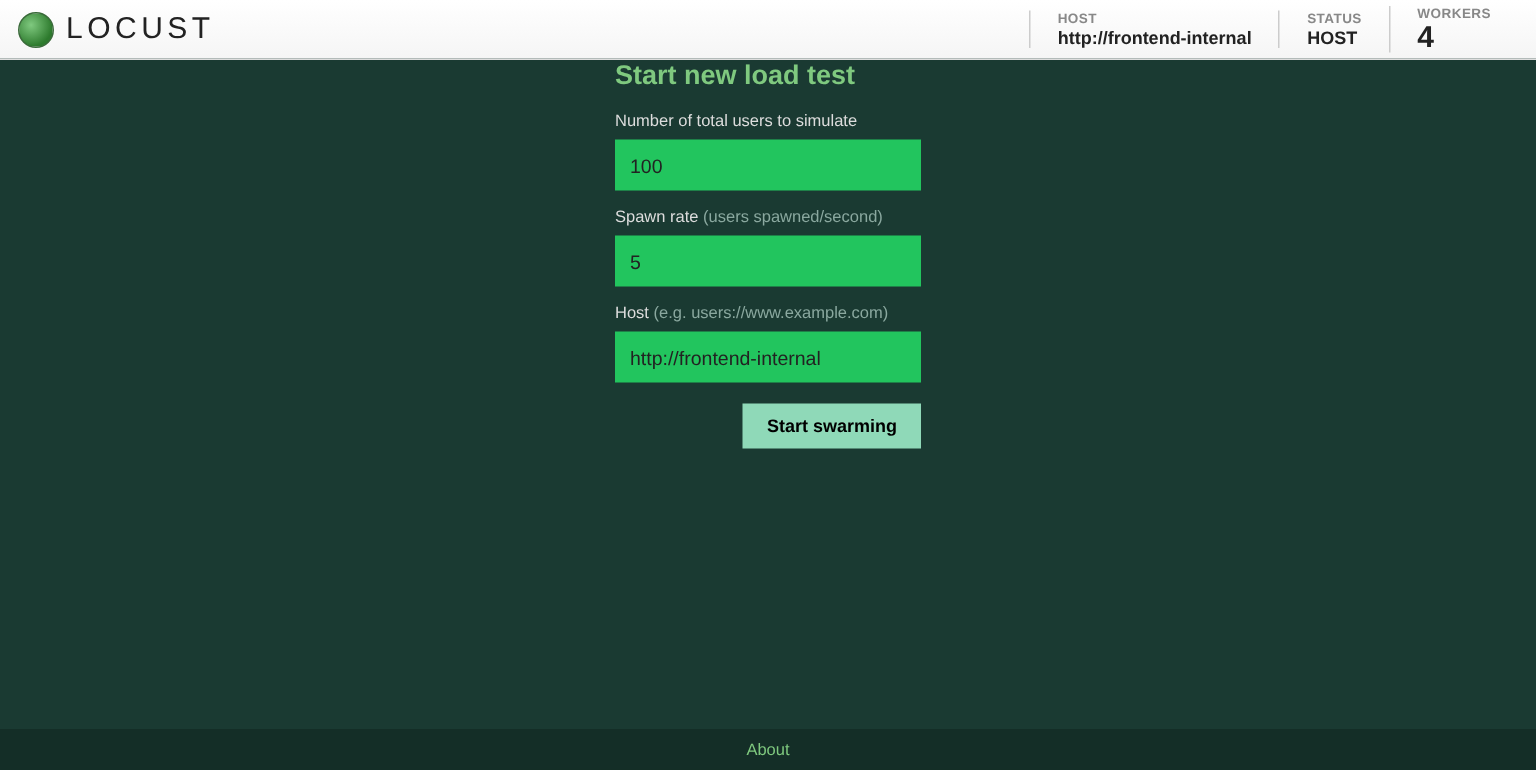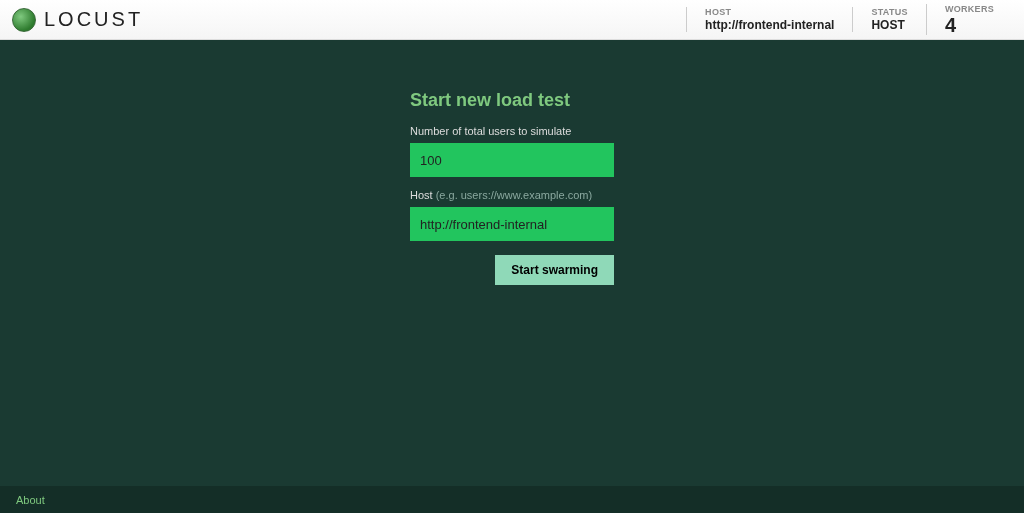--- a/index.html
+++ b/index.html
@@ -59,21 +59,20 @@
     }
     .stat-value.big {
       font-size: 20px;
       line-height: 1;
     }
     .content {
       background: #1a3a32;
       min-height: 430px;
       display: flex;
       justify-content: center;
-      padding-top: 50px;
     }
     .form-title {
       color: #7fc97f;
       font-size: 18px;
       font-weight: 700;
       margin-bottom: 14px;
     }
     .form-group {
       margin-bottom: 12px;
     }
@@ -114,21 +113,21 @@
     .footer {
       position: fixed;
       bottom: 0;
       left: 0;
       right: 0;
       width: 1024px;
       background: #142e27;
       height: 27px;
       display: flex;
       align-items: center;
-      justify-content: flex-start;
+      justify-content: center;
       padding: 0 16px;
     }
     .footer a {
       color: #7fc97f;
       font-size: 11px;
       text-decoration: none;
     }
   </style>
 </head>
 <body>
@@ -155,20 +154,26 @@
 
 <div class="content">
   <div>
     <h2 class="form-title">Start new load test</h2>
 
     <div class="form-group">
       <label class="form-label">Number of total users to simulate</label>
       <input class="form-input" type="text" value="100" style="">
     </div>
 
+    <div class="form-group">
+      <label class="form-label">
+        <span>Spawn rate </span><span class="hint">(users spawned/second)</span>
+      </label>
+      <input class="form-input" type="text" value="5" style="">
+    </div>
 
     <div class="form-group">
       <label class="form-label">
         <span>Host </span><span class="hint">(e.g. users://www.example.com)</span>
       </label>
       <input class="form-input" type="text" value="http://frontend-internal" style="">
     </div>
 
     <div class="form-actions">
       <button class="btn-primary">Start swarming</button>

